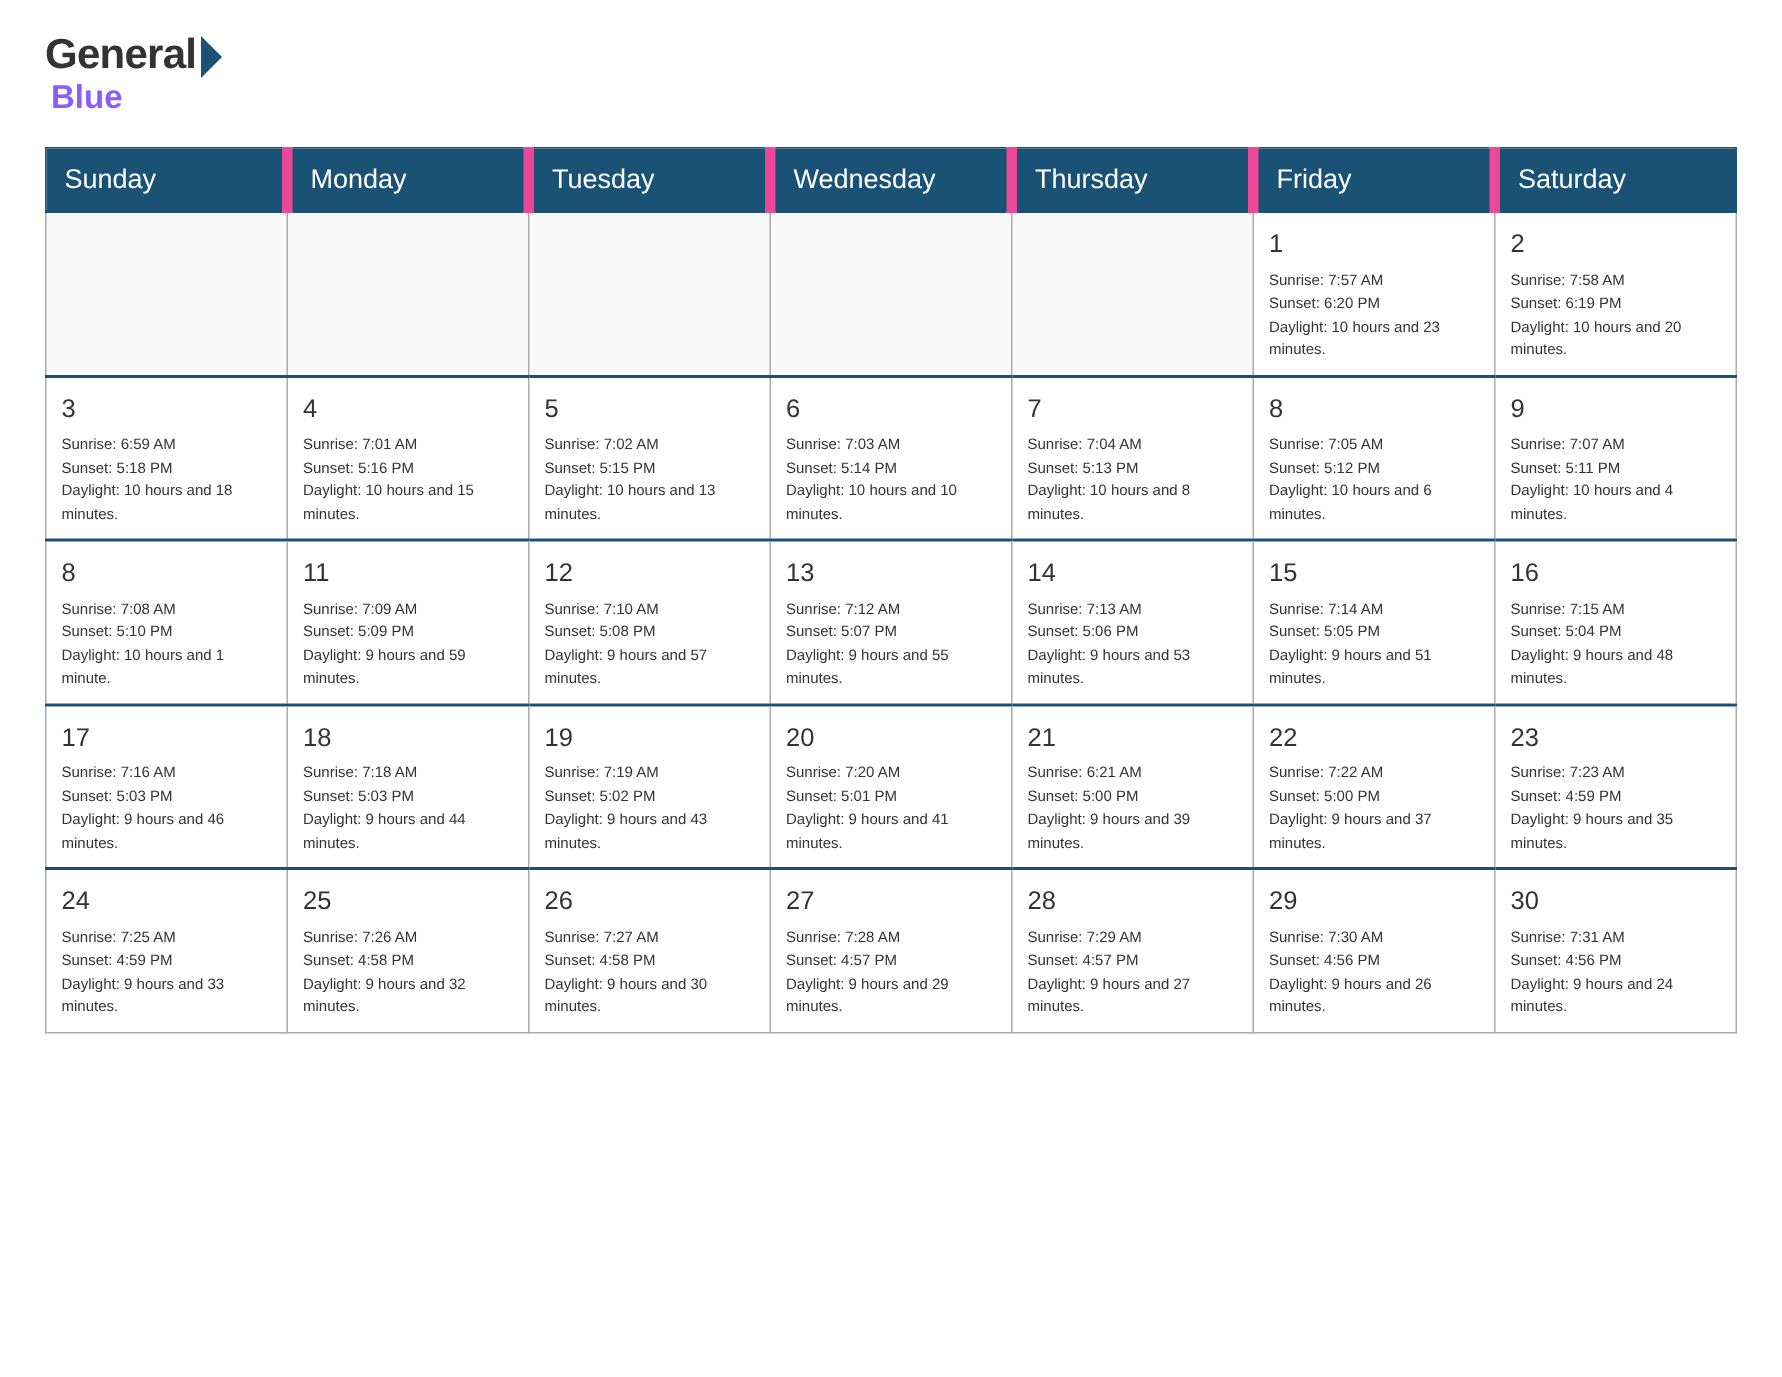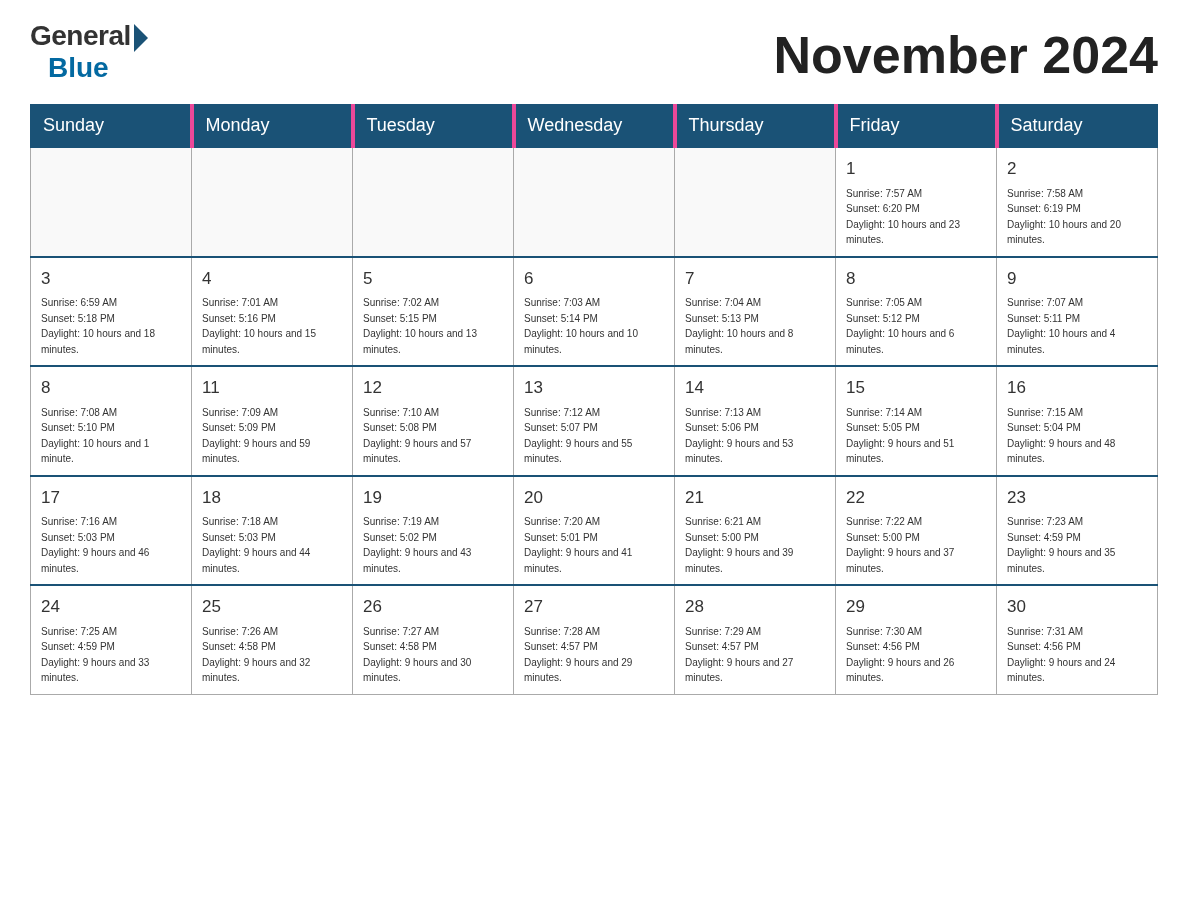--- a/index.html
+++ b/index.html
@@ -34,24 +34,24 @@
     .logo-arrow {
       width: 0;
       height: 0;
       border-left: 14px solid #1a5276;
       border-top: 14px solid transparent;
       border-bottom: 14px solid transparent;
       margin-left: 3px;
       margin-top: 4px;
     }
     .logo-bottom {
-      font-size: 28px;
+      font-size: 22px;
       font-weight: bold;
-      color: #0369a1;
-      margin-left: 16px;
+      color: #8b5cf6;
+      margin-left: 2px;
     }
     .title-section {
       text-align: right;
     }
     .month-title {
       font-size: 52px;
       font-weight: bold;
       color: #222;
       line-height: 1.1;
     }
@@ -65,21 +65,21 @@
       border-collapse: collapse;
       border: 1.5px solid #1a5276;
     }
     .calendar th {
       background-color: #1a5276;
       color: #fff;
       padding: 10px 12px;
       text-align: left;
       font-size: 18px;
       font-weight: normal;
-      border-right: 4px solid #ec4899;
+      border-right: 7px solid #ec4899;
     }
     .calendar th:last-child {
       border-right: none;
     }
     .calendar td {
       vertical-align: top;
       padding: 8px 10px;
       border: 1px solid #aaa;
       width: calc(100% / 7);
       min-height: 110px;
@@ -112,21 +112,20 @@
   <div class="logo">
     <div class="logo-top">
       <span class="logo-general">General</span>
       <div class="logo-arrow"></div>
     </div>
     <div style="display:flex; align-items:center; margin-left:2px;">
       <span class="logo-bottom">Blue</span>
     </div>
   </div>
   <div class="title-section">
-    <div class="month-title">November 2024</div>
   </div>
 </div>
 
 <table class="calendar">
   <thead>
     <tr>
     <th>Sunday</th>
         <th>Monday</th>
         <th>Tuesday</th>
         <th>Wednesday</th>

